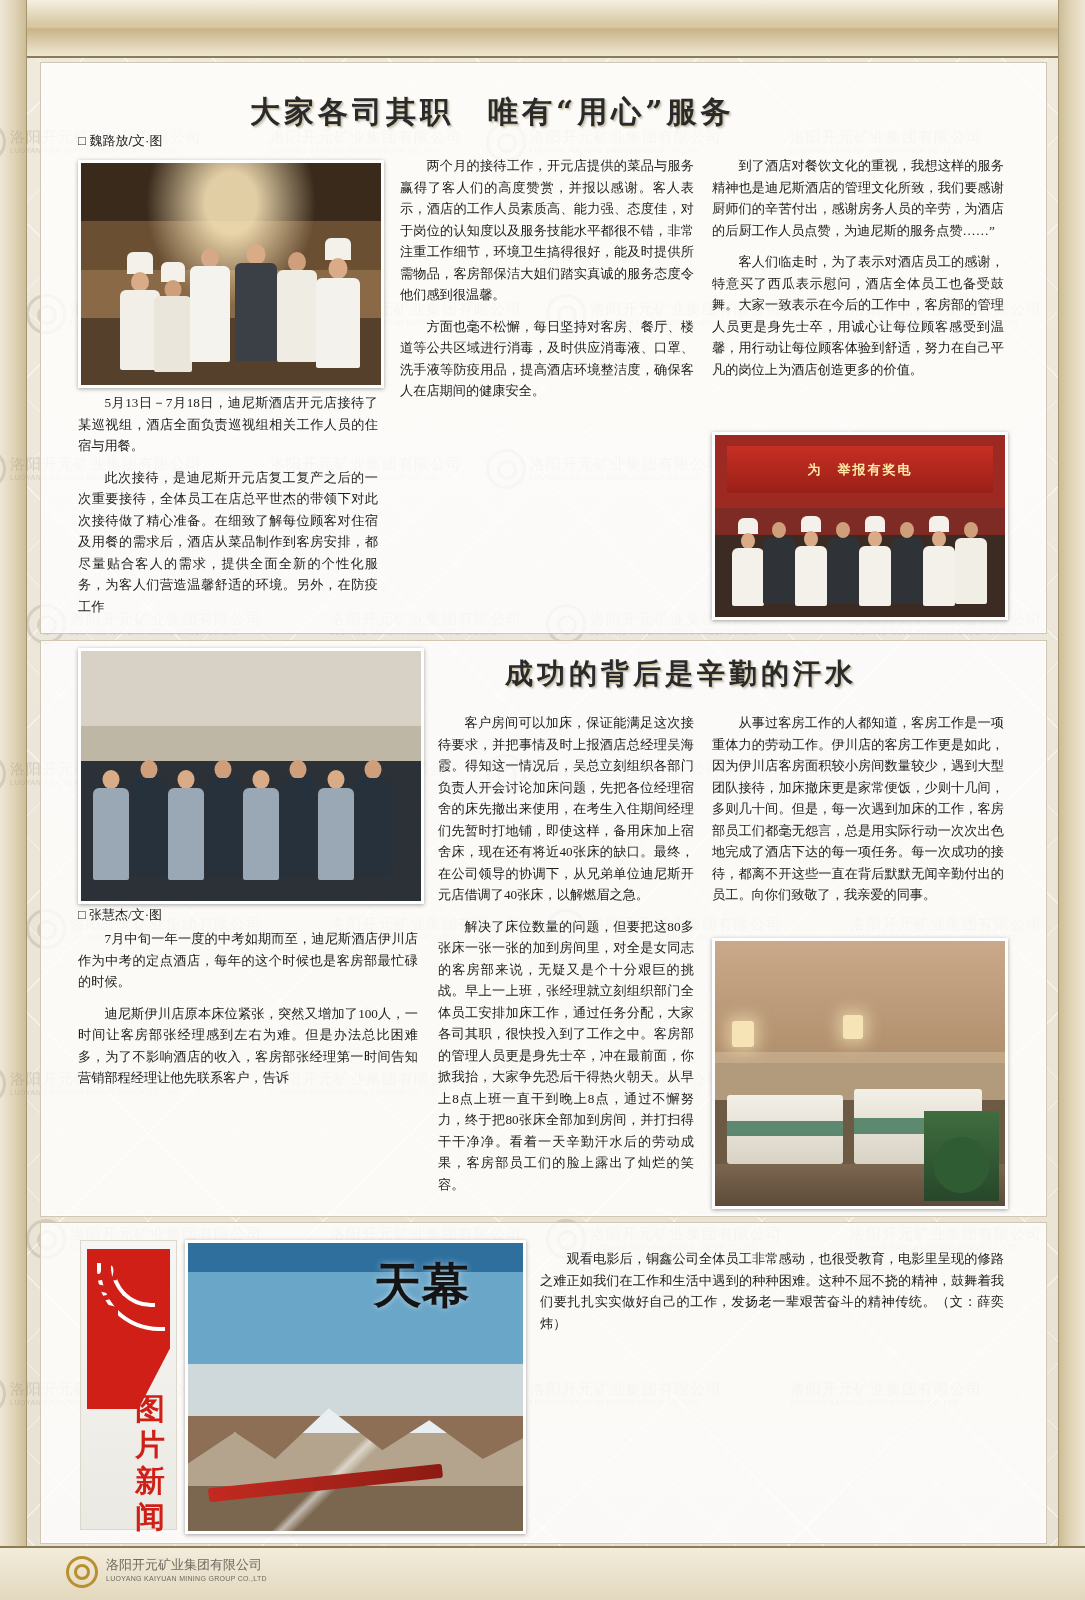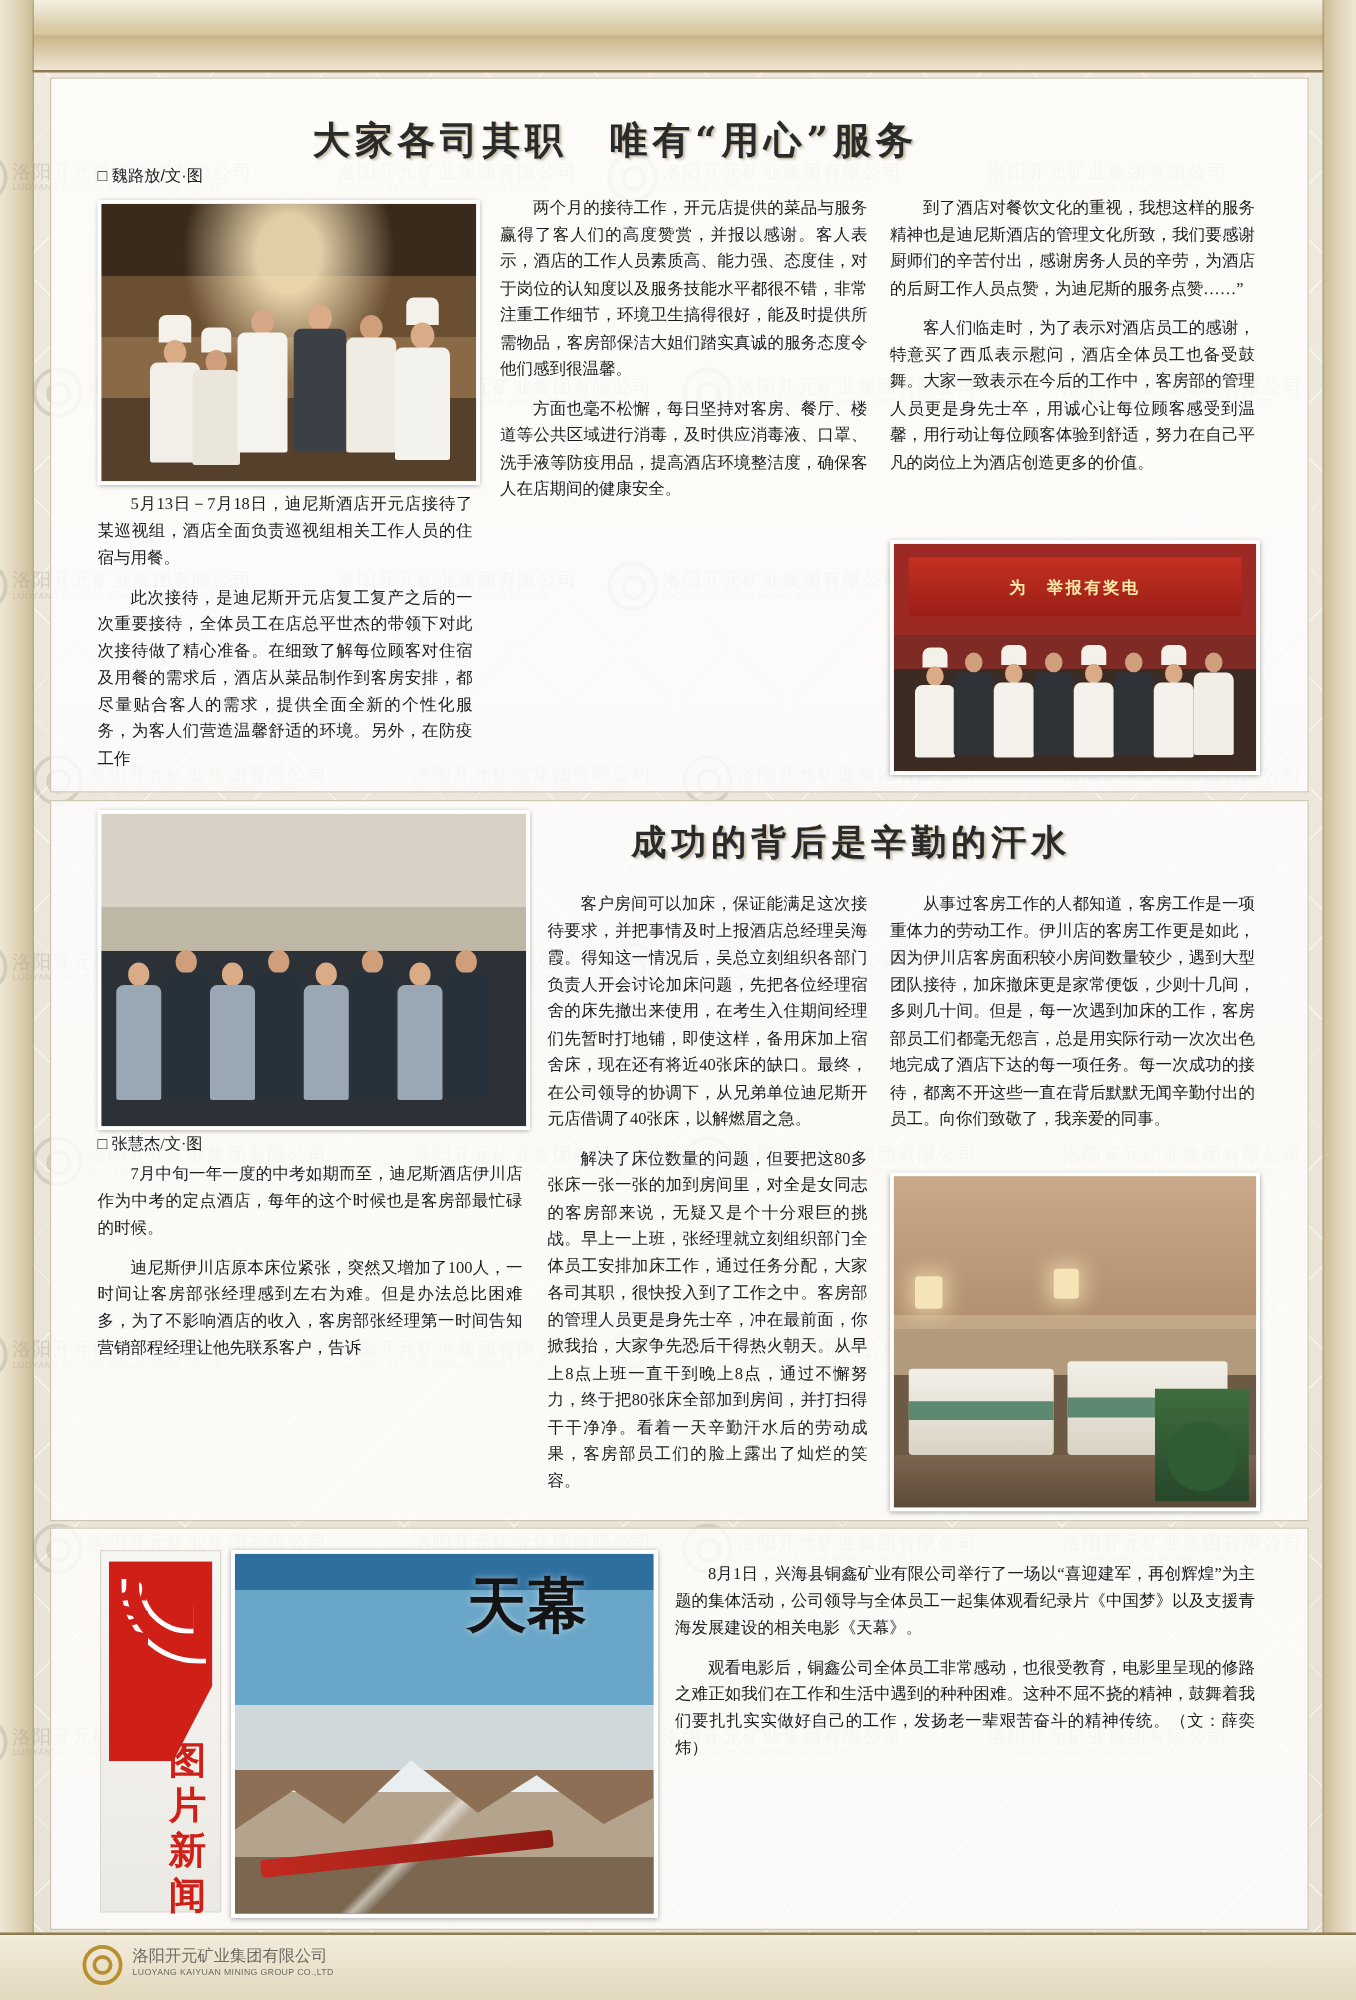--- a/index.html
+++ b/index.html
@@ -449,21 +449,20 @@
 
 <div class="photo" id="photo5">
   <div class="ph-inner">
     <div class="mountain"></div>
     <div class="redribbon"></div>
     <div class="poster-title">天幕</div>
   </div>
 </div>
 
 <div class="col" style="left:540px;top:1248px;width:464px;height:280px;">
-  <p>8月1日，兴海县铜鑫矿业有限公司举行了一场以“喜迎建军，再创辉煌”为主题的集体活动，公司领导与全体员工一起集体观看纪录片《中国梦》以及支援青海发展建设的相关电影《天幕》。</p>
   <p>观看电影后，铜鑫公司全体员工非常感动，也很受教育，电影里呈现的修路之难正如我们在工作和生活中遇到的种种困难。这种不屈不挠的精神，鼓舞着我们要扎扎实实做好自己的工作，发扬老一辈艰苦奋斗的精神传统。（文：薛奕炜）</p>
 </div>
 
 <div class="footer-logo">
   <div class="fl-mark"></div>
   <div class="fl-text">
     <span>洛阳开元矿业集团有限公司</span>
     <small>LUOYANG KAIYUAN MINING GROUP CO.,LTD</small>
   </div>
 </div>

